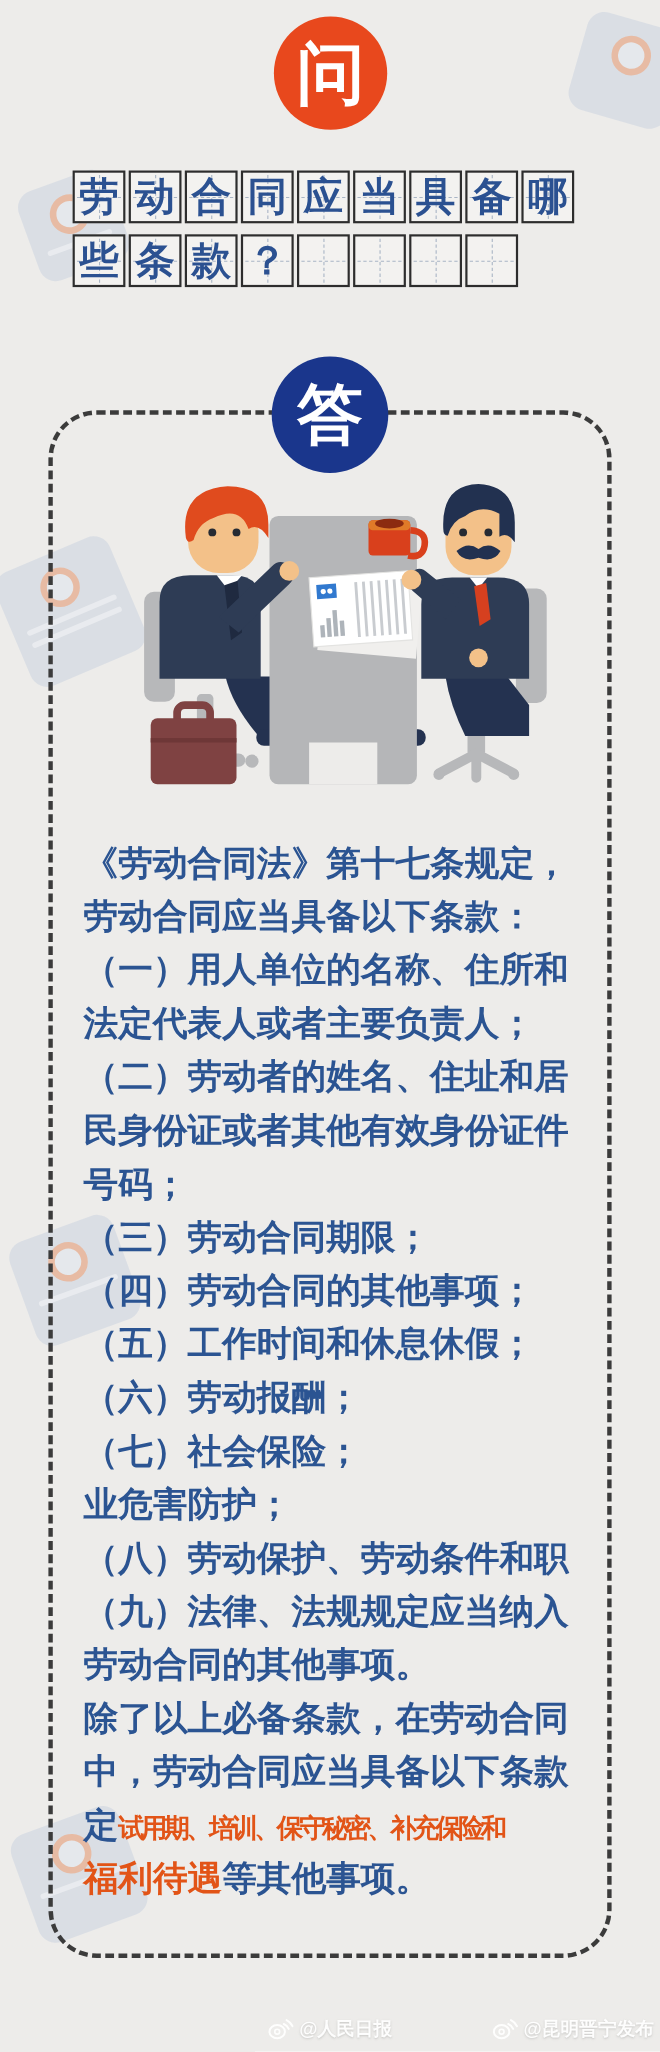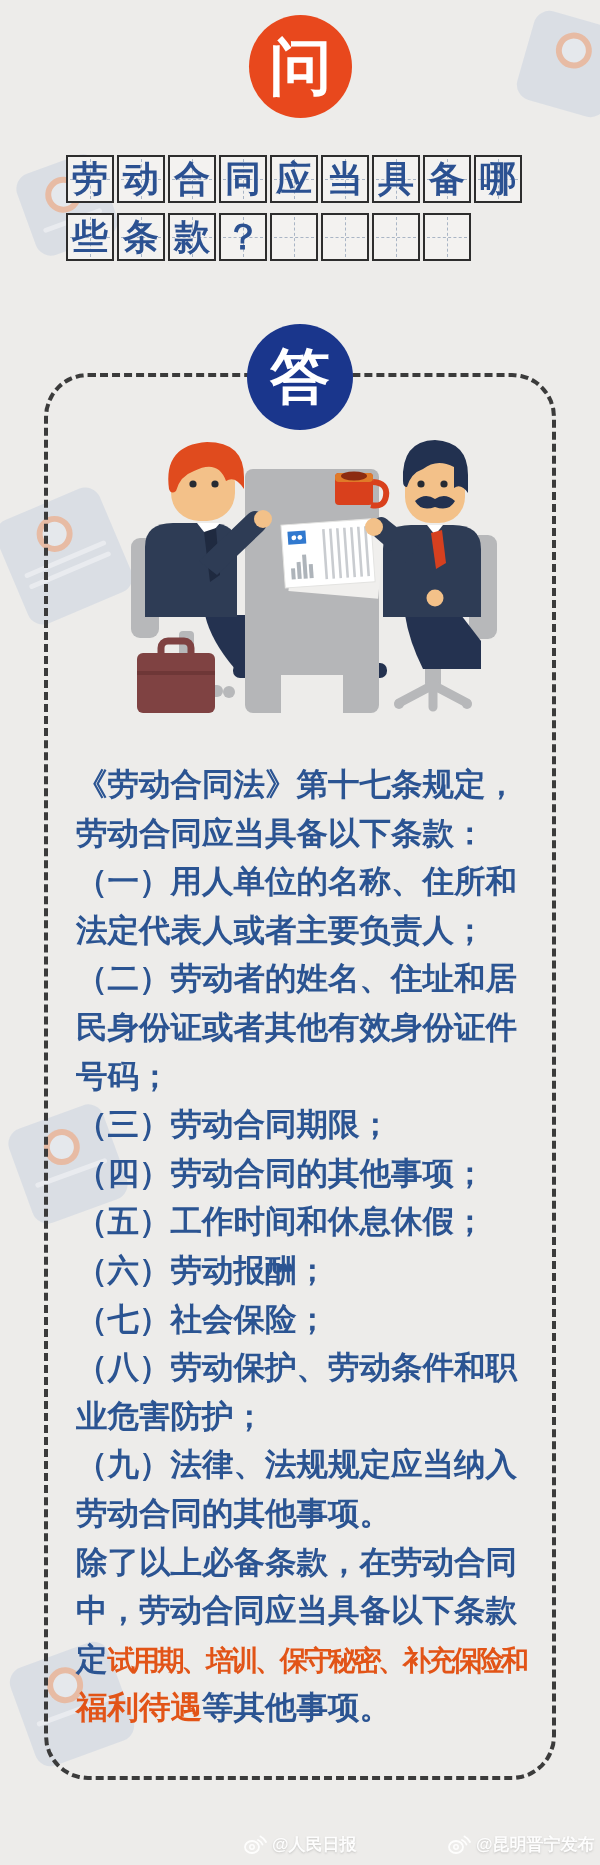--- a/index.html
+++ b/index.html
@@ -35,21 +35,21 @@
               border:4px dashed #3b3b3b;border-radius:44px;z-index:1;}
 
   
   .illus{position:absolute;left:85px;top:435px;width:440px;height:290px;z-index:3;}
 
   
   .answer-text{position:absolute;left:76px;top:760px;width:478px;z-index:4;}
   .answer-line{height:48.6px;line-height:48.6px;font-size:31.5px;font-weight:600;white-space:nowrap;}
   .seg-blue{color:var(--blue,#2b5492);}
   .seg-orange{color:var(--orange,#e25417);font-weight:800;}
-  .answer-line:nth-child(19) .seg-orange{font-size:28px;letter-spacing:-3.4px;}
+  .answer-line:nth-child(19) .seg-orange{font-size:24px;letter-spacing:-3.4px;}
 
   
   .credit{position:absolute;top:1832px;display:flex;align-items:flex-end;gap:5px;z-index:5;
           color:rgba(255,255,255,0.95);font-size:17px;font-weight:700;
           text-shadow:0 1px 2px rgba(150,150,148,0.45);}
   .credit-1{left:243px;}
   .credit-2{left:447px;}
   .weibo{width:24px;height:24px;opacity:0.95;}
 </style>
 </head>
@@ -238,22 +238,22 @@
       <div class="answer-line"><span class="seg-blue">（一）用人单位的名称、住所和</span></div>
       <div class="answer-line"><span class="seg-blue">法定代表人或者主要负责人；</span></div>
       <div class="answer-line"><span class="seg-blue">（二）劳动者的姓名、住址和居</span></div>
       <div class="answer-line"><span class="seg-blue">民身份证或者其他有效身份证件</span></div>
       <div class="answer-line"><span class="seg-blue">号码；</span></div>
       <div class="answer-line"><span class="seg-blue">（三）劳动合同期限；</span></div>
       <div class="answer-line"><span class="seg-blue">（四）劳动合同的其他事项；</span></div>
       <div class="answer-line"><span class="seg-blue">（五）工作时间和休息休假；</span></div>
       <div class="answer-line"><span class="seg-blue">（六）劳动报酬；</span></div>
       <div class="answer-line"><span class="seg-blue">（七）社会保险；</span></div>
+      <div class="answer-line"><span class="seg-blue">业危害防护；</span></div>
       <div class="answer-line"><span class="seg-blue">（八）劳动保护、劳动条件和职</span></div>
-      <div class="answer-line"><span class="seg-blue">业危害防护；</span></div>
       <div class="answer-line"><span class="seg-blue">（九）法律、法规规定应当纳入</span></div>
       <div class="answer-line"><span class="seg-blue">劳动合同的其他事项。</span></div>
       <div class="answer-line"><span class="seg-blue">除了以上必备条款，在劳动合同</span></div>
       <div class="answer-line"><span class="seg-blue">中，劳动合同应当具备以下条款</span></div>
       <div class="answer-line"><span class="seg-blue">定</span><span class="seg-orange">试用期、培训、保守秘密、补充保险和</span></div>
       <div class="answer-line"><span class="seg-orange">福利待遇</span><span class="seg-blue">等其他事项。</span></div>
     </div>
 
   <div class="credit credit-1">
     <svg class="weibo" viewBox="0 0 24 24">

